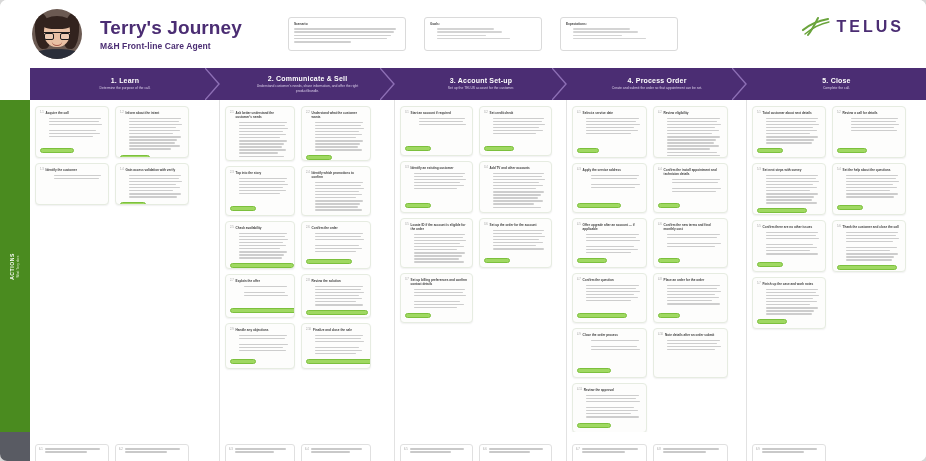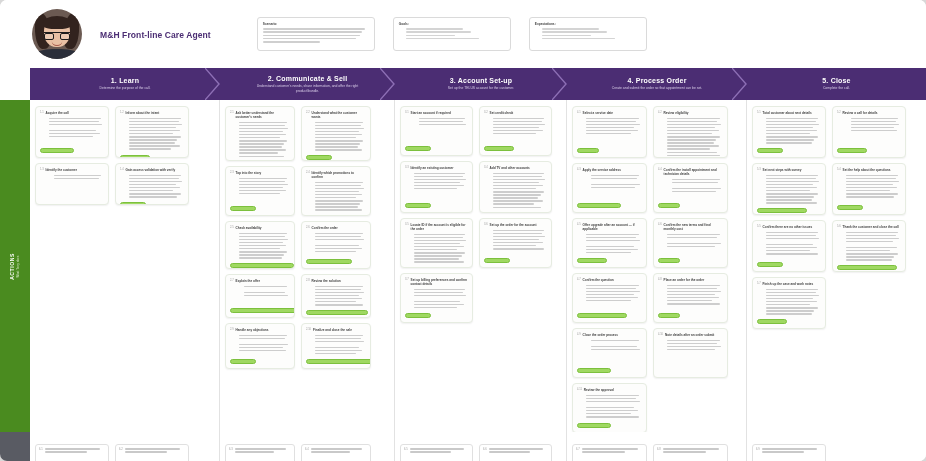--- a/index.html
+++ b/index.html
@@ -276,20 +276,21 @@
       <div class="bang"></div>
       <div class="glasses">
           <span></span>
           <span></span>
         </div>
       <div class="smile"></div>
       <div class="body"></div>
     </div>
 
     <div class="titleblock">
+      <h1>Terry's Journey</h1>
       <h2>M&amp;H Front-line Care Agent</h2>
     </div>
 
     <div id="noteboxes" style="display:flex;gap:18px;margin-left:46px;">
         <div class="notebox">
           <div class="nb-title">Scenario:</div>
           <div class="">
             <div class="nb-line" style="width: 96%;"></div>
             <div class="nb-line" style="width: 94%;"></div>
             <div class="nb-line" style="width: 92%;"></div>
@@ -310,20 +311,28 @@
           <div class="nb-title">Expectations:</div>
           <div class="nb-list">
             <div class="nb-line" style="width: 58%;"></div>
             <div class="nb-line" style="width: 66%;"></div>
             <div class="nb-line" style="width: 50%;"></div>
             <div class="nb-line" style="width: 74%;"></div>
           </div>
         </div>
       </div>
 
+    <div class="logo">
+      <svg width="30" height="22" viewBox="0 0 30 22">
+        <path d="M2 14 C8 9, 16 5, 27 3" stroke="#6aa43c" stroke-width="2.2" fill="none" stroke-linecap="round"></path>
+        <path d="M4 18 C10 13, 18 8, 28 6" stroke="#6aa43c" stroke-width="1.4" fill="none" stroke-linecap="round"></path>
+        <path d="M17 2 C14 8, 11 14, 7 19" stroke="#6aa43c" stroke-width="2" fill="none" stroke-linecap="round"></path>
+      </svg>
+      <span class="wordmark">TELUS</span>
+    </div>
   </div>
 
   <div class="stageband" id="stageband">
       <div class="stage" style="width: 190px;">
         <div class="s-title">1. Learn</div>
         <div class="s-sub">Determine the purpose of the call.</div>
         <svg class="chev" viewBox="0 0 16 32">
           <path d="M0 0 L14 16 L0 32" stroke="#8d6fb5" stroke-width="1.4" fill="none"></path>
         </svg>
       </div>

